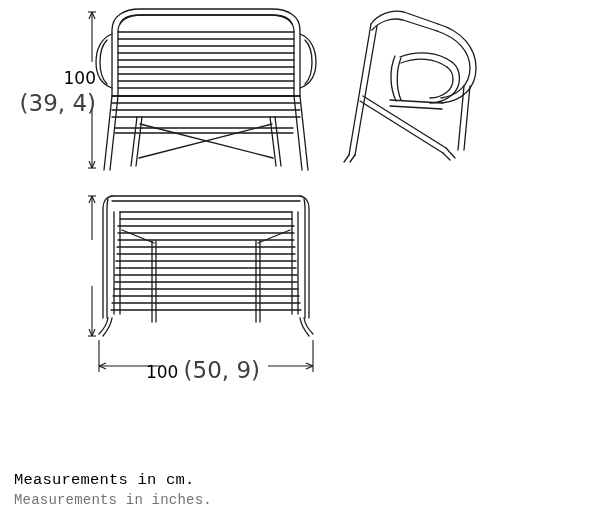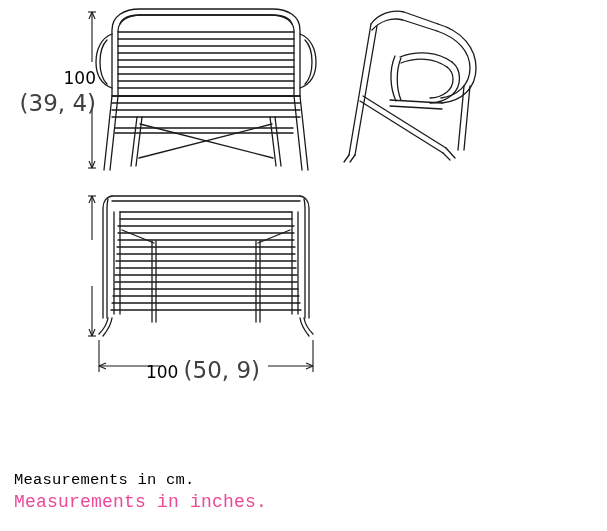--- a/index.html
+++ b/index.html
@@ -60,22 +60,22 @@
     font-family: Liberation Mono, monospace;
     margin-top: 27px;
   }
   #footnotes .line-cm {
     color: #000000;
     font-size: 15.5px;
     letter-spacing: 0.2px;
     margin-bottom: 3px;
   }
   #footnotes .line-in {
-    color: #ec4899;
-    font-size: 18px;
+    color: #737373;
+    font-size: 14px;
     letter-spacing: 0.2px;
     text-align: center;
   }
 </style>
 </head>
 <body>
 
 <svg id="canvas" viewBox="0 0 607 531" xmlns="http://www.w3.org/2000/svg">
   <g fill="none" stroke="#1a1a1a" stroke-width="1.3" stroke-linecap="round" stroke-linejoin="round">
 

